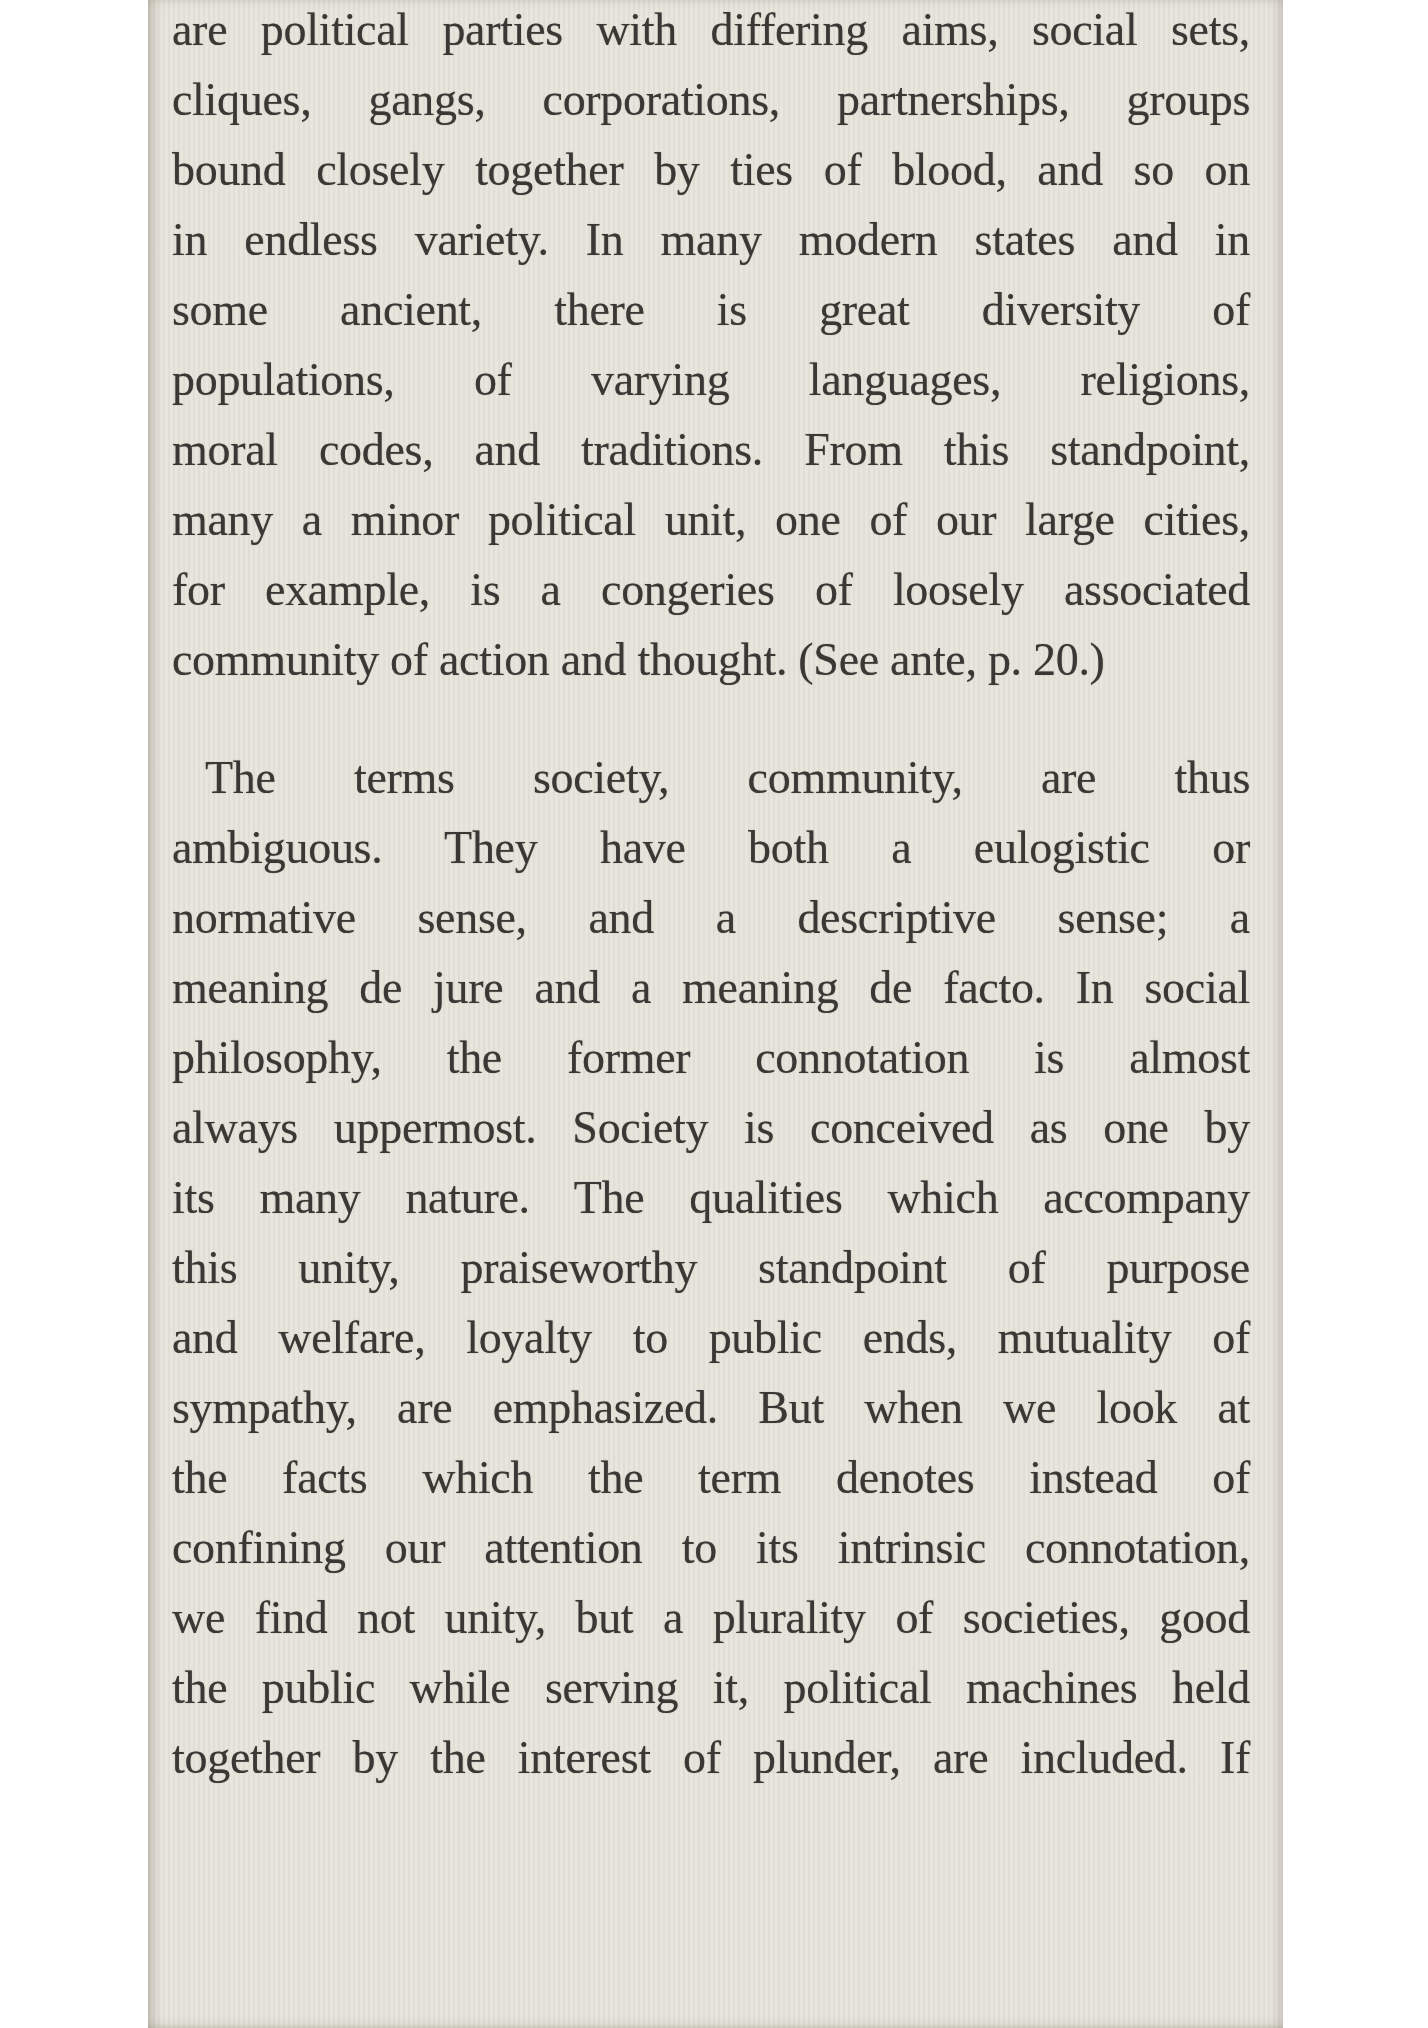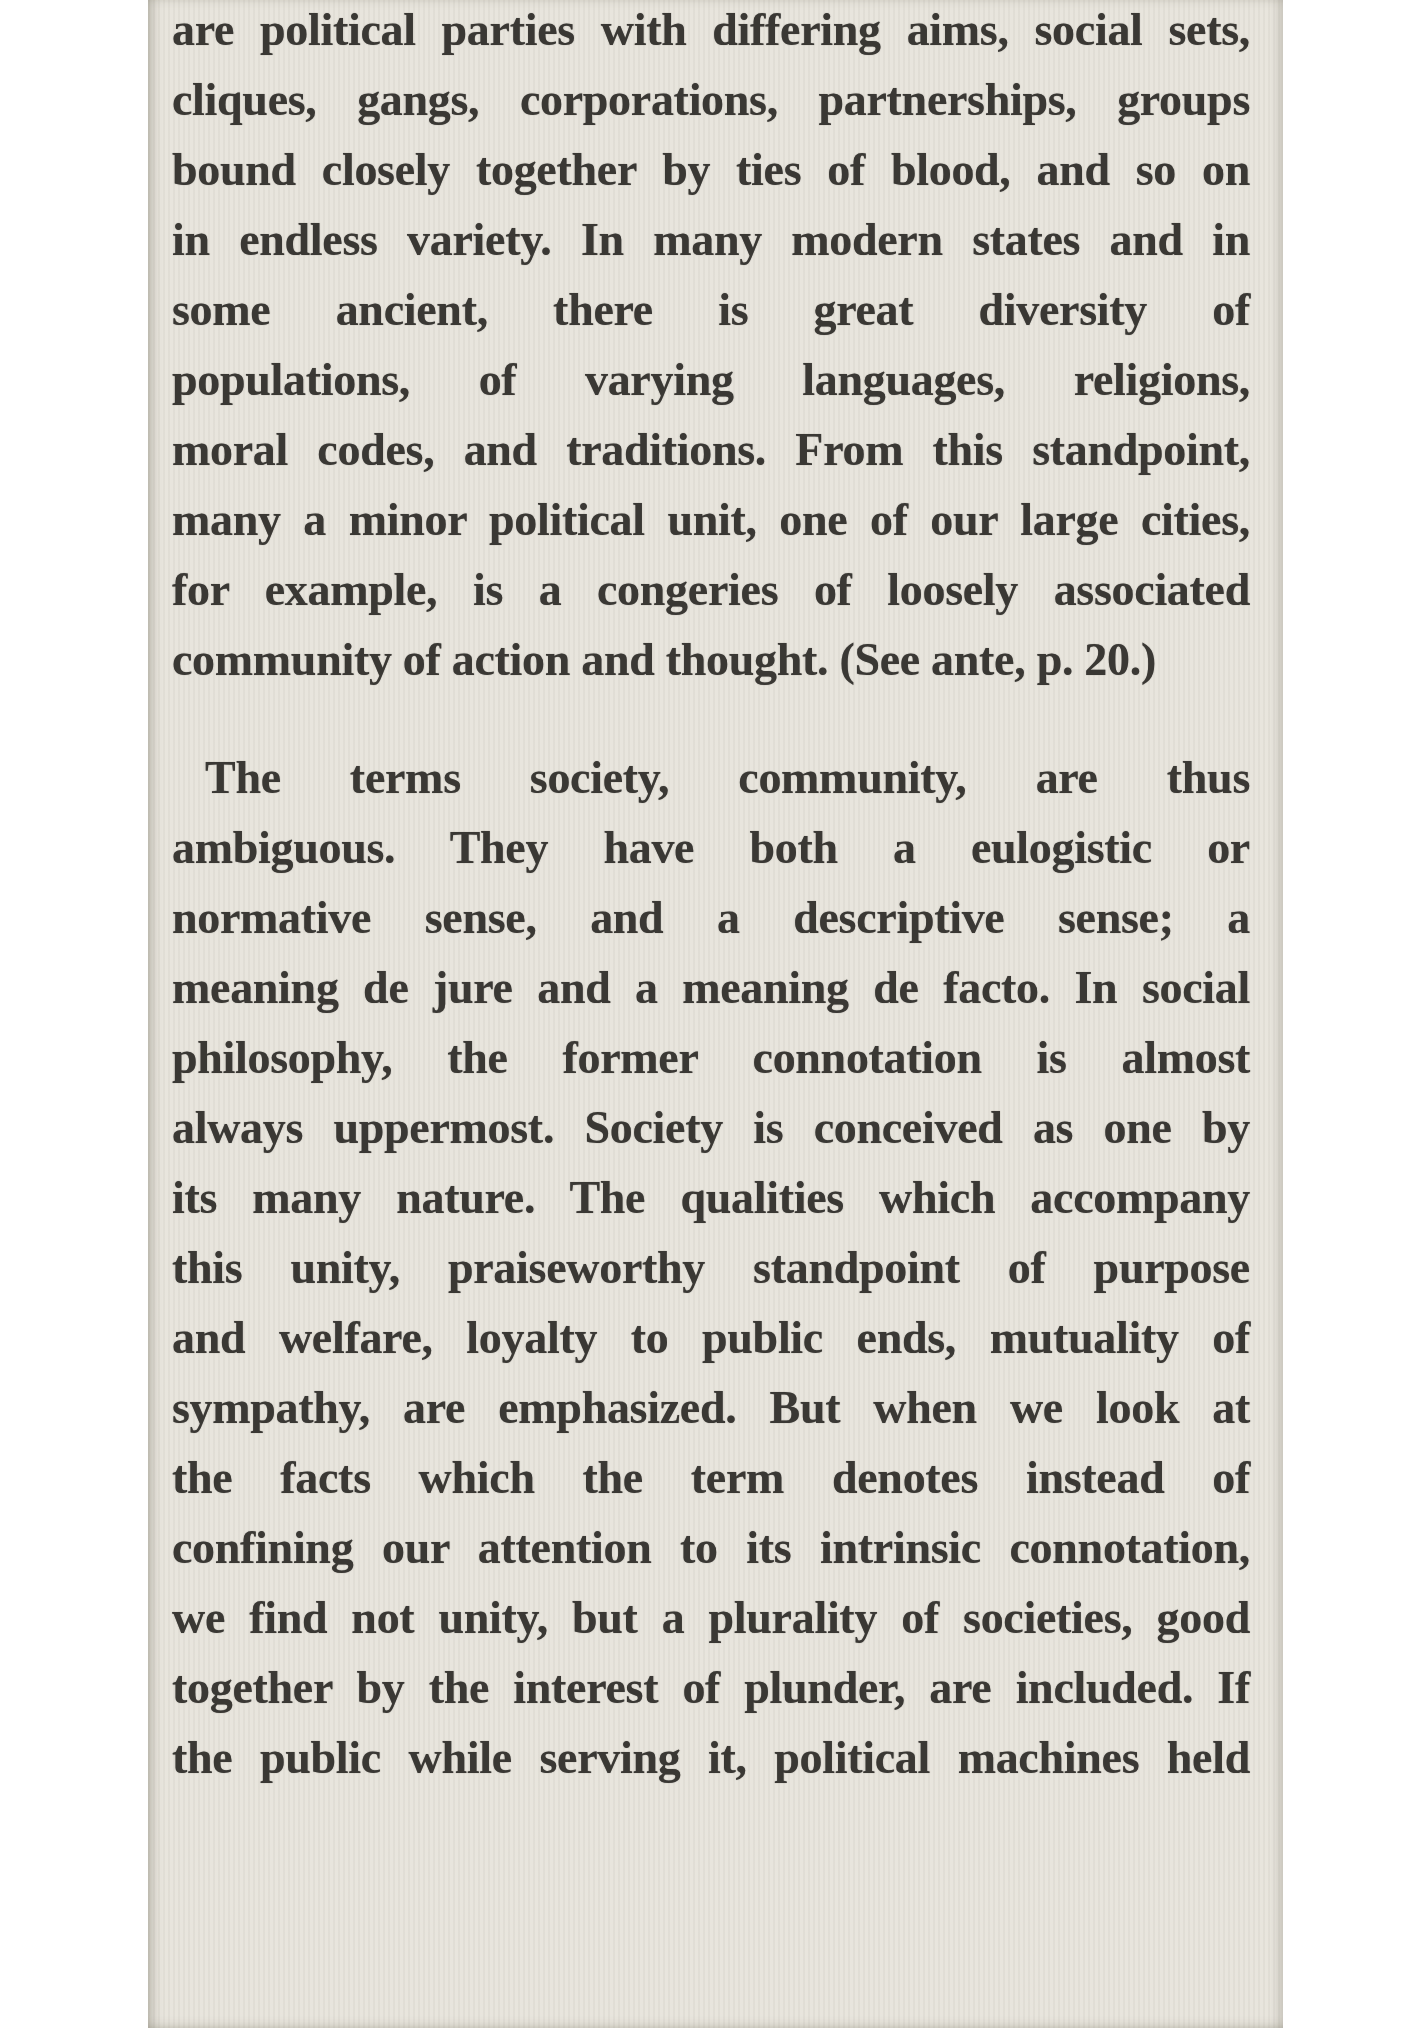--- a/index.html
+++ b/index.html
@@ -10,21 +10,20 @@
   html,body{
     margin:0;padding:0;
     width:1428px;height:2028px;
     background:var(--page-margin);
     overflow:hidden;
   }
   .page{
     position:relative;
     width:1428px;height:1760px;
     background:var(--page-margin);
-    font-weight:bold;
   }
   .paper{
     position:absolute;
     left:148px;top:0;
     width:1135px;height:2028px;
     background-color:var(--paper);
     background-image:repeating-linear-gradient(
       90deg,
       rgba(90,85,70,0.05) 0px, rgba(90,85,70,0.05) 2px,
       rgba(0,0,0,0) 2px, rgba(0,0,0,0) 5px);
@@ -80,18 +79,18 @@
           <div class="line">meaning de jure and a meaning de facto. In social</div>
           <div class="line">philosophy, the former connotation is almost</div>
           <div class="line">always uppermost. Society is conceived as one by</div>
           <div class="line">its many nature. The qualities which accompany</div>
           <div class="line">this unity, praiseworthy standpoint of purpose</div>
           <div class="line">and welfare, loyalty to public ends, mutuality of</div>
           <div class="line">sympathy, are emphasized. But when we look at</div>
           <div class="line">the facts which the term denotes instead of</div>
           <div class="line">confining our attention to its intrinsic connotation,</div>
           <div class="line">we find not unity, but a plurality of societies, good</div>
+          <div class="line">the public while serving it, political machines held</div>
           <div class="line">together by the interest of plunder, are included. If</div>
-          <div class="line">the public while serving it, political machines held</div>
         </div>
       </div>
   </div>
 </div>
 
 </body></html>

